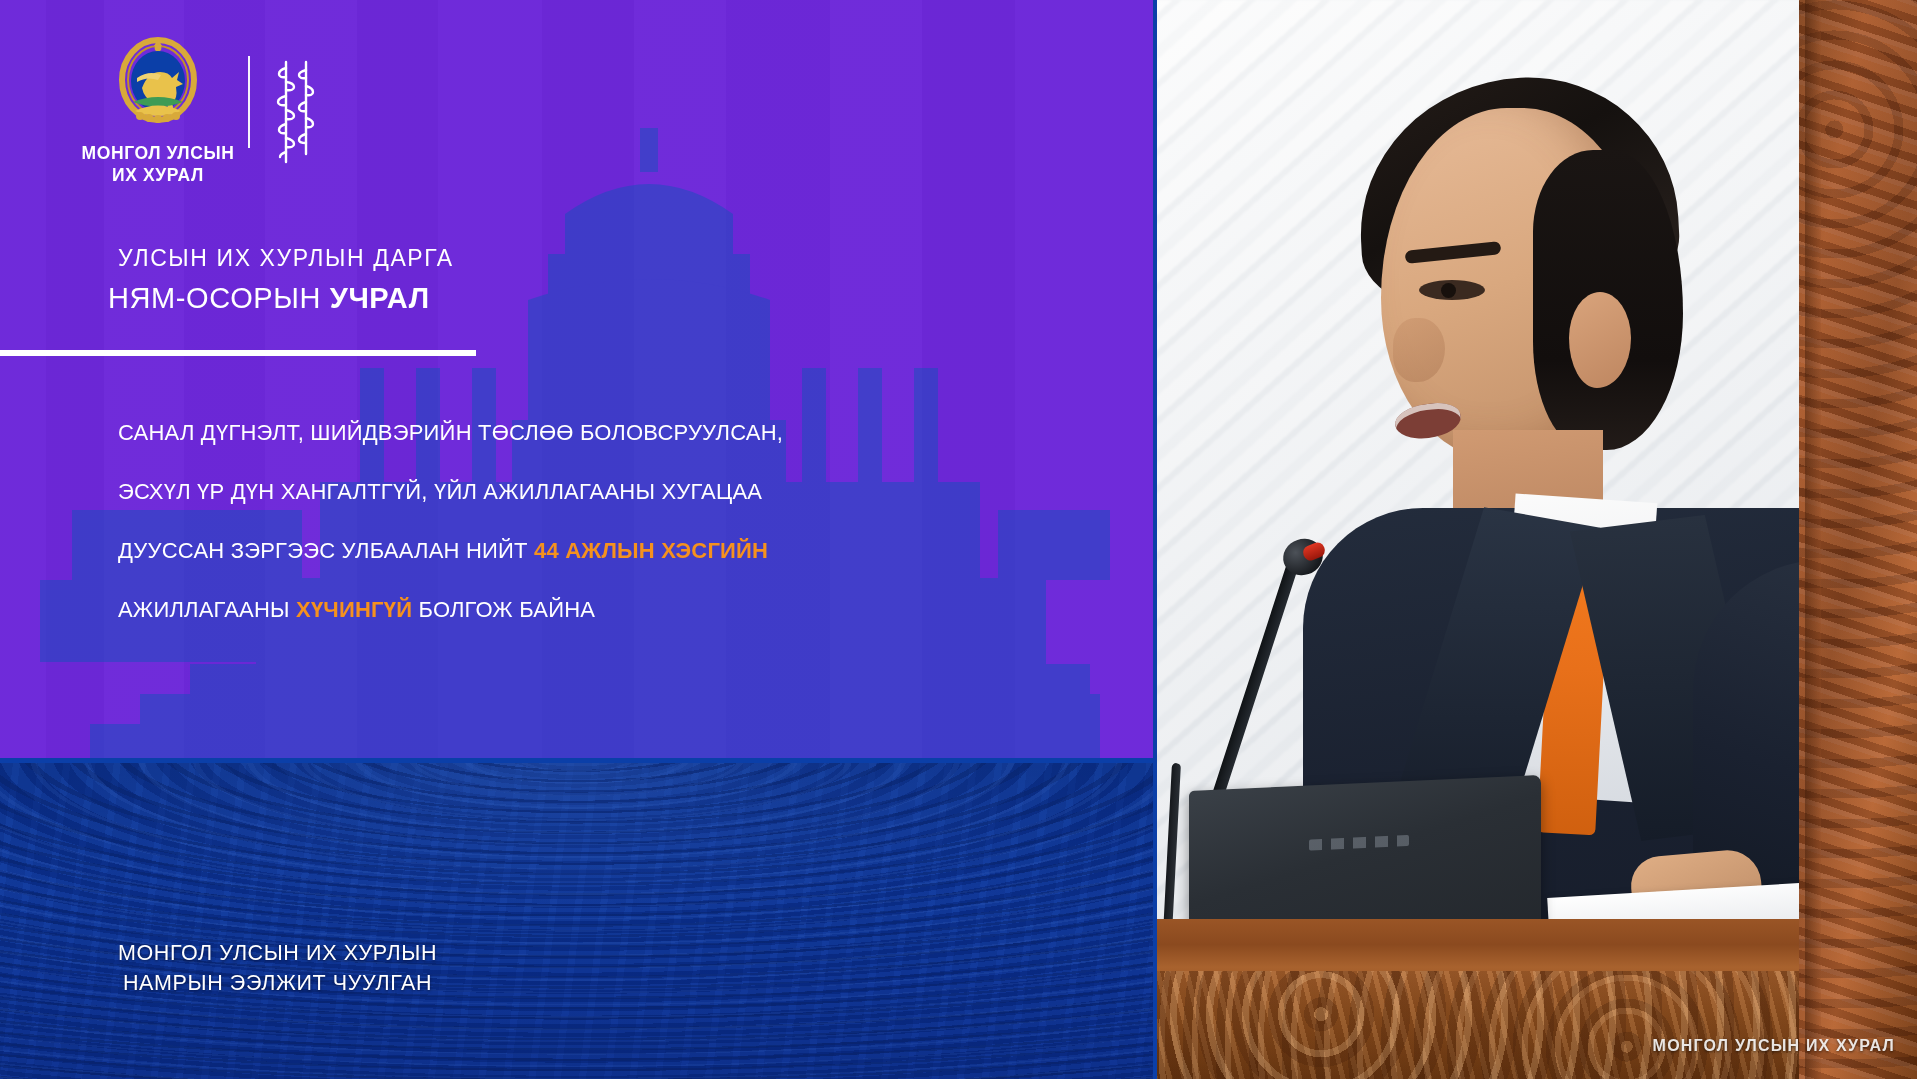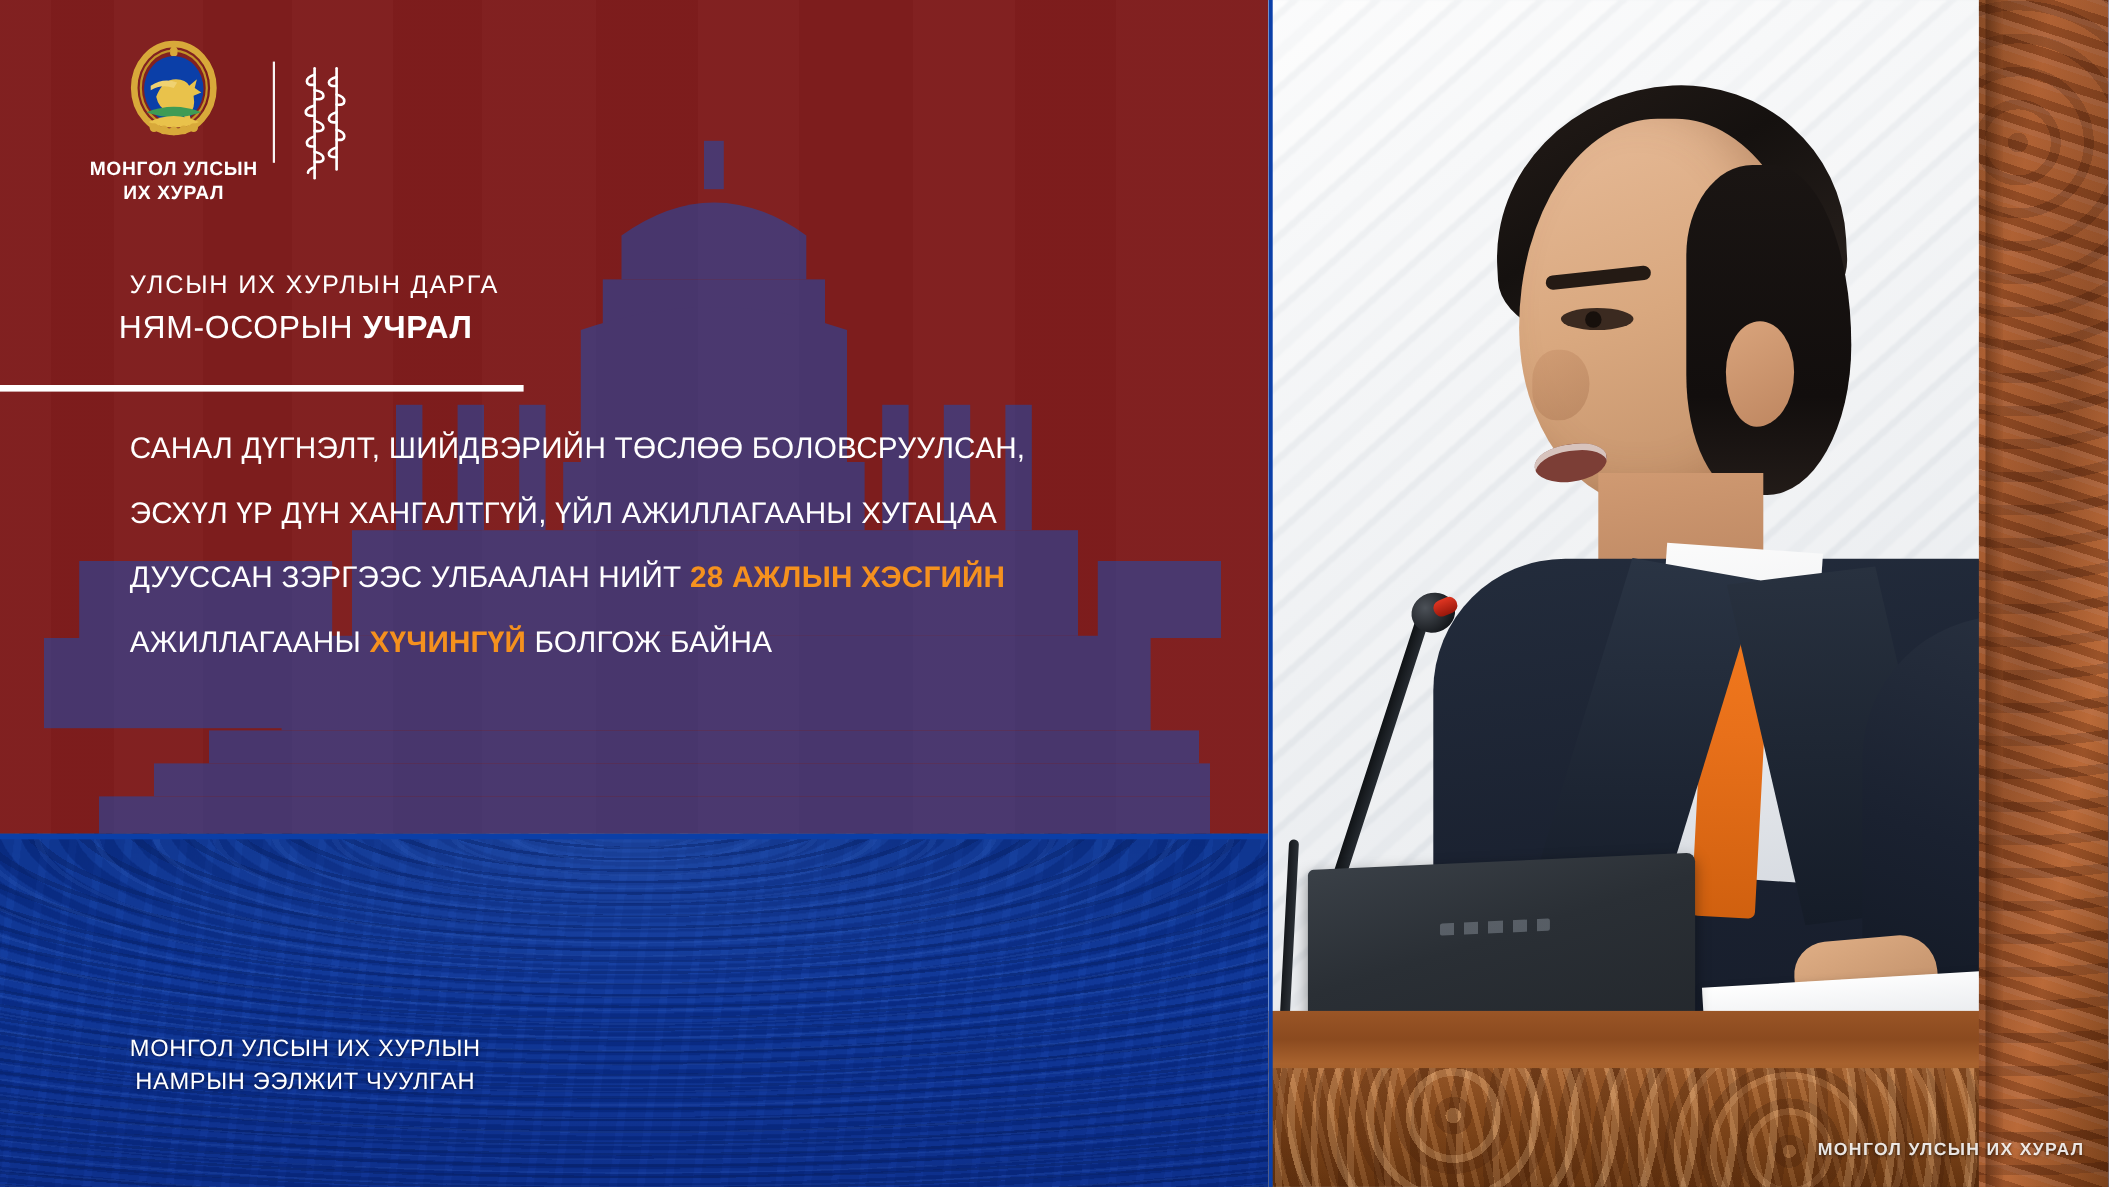--- a/index.html
+++ b/index.html
@@ -16,21 +16,21 @@
     background: #0B3FA8;
     font-family: "Liberation Sans", "DejaVu Sans", sans-serif;
   }
 
   
   .left-panel {
     position: absolute;
     left: 0; top: 0;
     width: 1153px;
     height: 1079px;
-    background: #7f1d1d;
+    background: #6d28d9;
     overflow: hidden;
   }
   
   .left-panel .bands {
     position: absolute; inset: 0;
     background:
       linear-gradient(90deg,
         rgba(255,255,255,0.016) 0 4%,
         rgba(0,0,0,0.02) 4% 9%,
         rgba(255,255,255,0.018) 9% 16%,
@@ -129,24 +129,24 @@
     top: 350px;
     width: 476px;
     height: 6px;
     background: #FFFFFF;
   }
 
   
   .body-text {
     position: absolute;
     left: 118px;
-    top: 378px;
+    top: 403px;
     width: 1000px;
     color: #FFFFFF;
-    font-size: 27px;
+    font-size: 22px;
     font-weight: 400;
     letter-spacing: 0.2px;
     line-height: 59px;
     white-space: nowrap;
   }
   .body-text .hl {
     color: #F5911E;
     font-weight: 800;
   }
   .body-text .ln { display: block; }
@@ -611,21 +611,21 @@
 
     <div class="kicker">УЛСЫН ИХ ХУРЛЫН ДАРГА</div>
 
     <div class="name-line"><span>НЯМ-ОСОРЫН </span><span class="bold">УЧРАЛ</span></div>
 
     <div class="rule"></div>
 
     <div class="body-text">
       <span class="ln">САНАЛ ДҮГНЭЛТ, ШИЙДВЭРИЙН ТӨСЛӨӨ БОЛОВСРУУЛСАН,</span>
       <span class="ln">ЭСХҮЛ ҮР ДҮН ХАНГАЛТГҮЙ, ҮЙЛ АЖИЛЛАГААНЫ ХУГАЦАА</span>
-      <span class="ln"><span>ДУУССАН ЗЭРГЭЭС УЛБААЛАН НИЙТ </span><span class="hl">28 АЖЛЫН ХЭСГИЙН</span></span>
+      <span class="ln"><span>ДУУССАН ЗЭРГЭЭС УЛБААЛАН НИЙТ </span><span class="hl">44 АЖЛЫН ХЭСГИЙН</span></span>
       <span class="ln"><span>АЖИЛЛАГААНЫ </span><span class="hl">ХҮЧИНГҮЙ</span><span> БОЛГОЖ БАЙНА</span></span>
     </div>
 
     <div class="chamber">
       <div class="seatgrid"></div>
       <div class="rows"></div>
       <div class="screens"></div>
       <div class="bluewash"></div>
       <div class="tint"></div>
       <div class="topline"></div>

